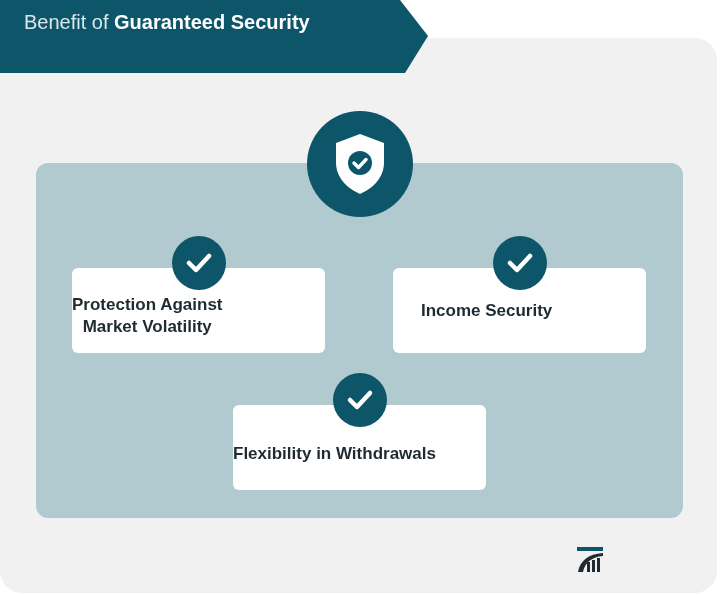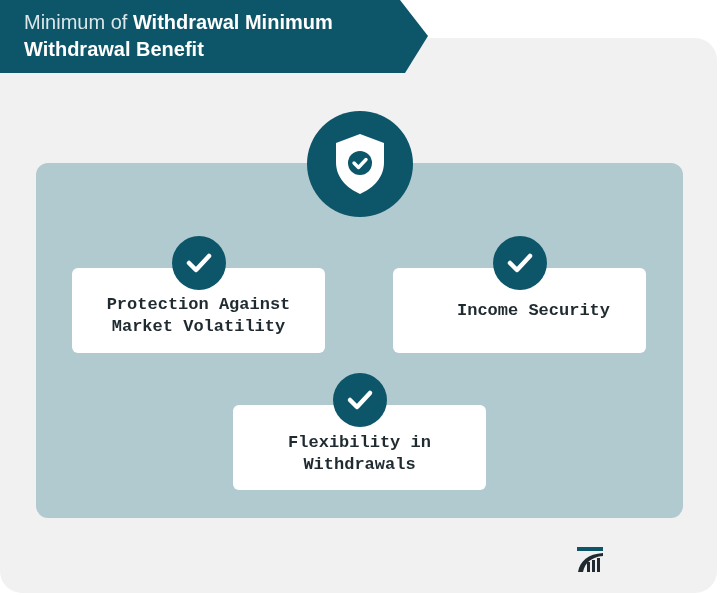--- a/index.html
+++ b/index.html
@@ -27,43 +27,42 @@
       position:absolute; left:36px; top:163px; width:647px; height:355px;
       background:#b1cad0; border-radius:12px;
     }
     .shield-circle {
       position:absolute; left:307px; top:111px; width:106px; height:106px;
       border-radius:50%; background:#0d5568;
       display:flex; align-items:center; justify-content:center;
     }
     .card {
       position:absolute; background:#ffffff; border-radius:6px;
-      display:flex; align-items:center; justify-content:center;
-      text-align:center; color:#1f2b30; font-weight:700; font-size:17px; line-height:22px;font-family:Liberation Mono, monospace;
+      display:flex; align-items:center; 
+      text-align:center; color:#1f2b30; font-weight:700; font-size:17px; line-height:22px;
     }
     .check {
       position:absolute; width:54px; height:54px; border-radius:50%;
       background:#0d5568; display:flex; align-items:center; justify-content:center;
     }
     .logo {
       position:absolute; left:576px; top:545px; display:flex; align-items:center;
     }
     .logo-text { margin-left:4px; line-height:1; }
     .logo-main { color:#0d5568; font-weight:700; font-size:17px; letter-spacing:0.3px; }
     .logo-sub { color:#6f8f97; font-size:6.5px; letter-spacing:2.6px; margin-top:1px; }
   </style>
 </head>
 <body>
 
 <div class="outer-card"></div>
 
 <div class="title-banner">
   <div class="title-text">
-    <span class="light">Minimum of </span><span class="bold">Withdrawal Minimum</span><br>
-    <span class="bold">Withdrawal Benefit</span>
+    <span class="light">Benefit of </span><span class="bold">Guaranteed Security</span><br>
   </div>
 </div>
 
 <div class="panel"></div>
 
 <div class="shield-circle">
   <svg width="56" height="64" viewBox="0 0 56 64">
     <path d="M28 2 L52 11 L52 30 C52 46 41 56 28 62 C15 56 4 46 4 30 L4 11 Z" fill="#ffffff"></path>
     <circle cx="28" cy="31" r="12" fill="#0d5568"></circle>
     <path d="M22 31 L26.5 35.5 L34 27.5" stroke="#ffffff" stroke-width="3.4" fill="none" stroke-linecap="round" stroke-linejoin="round"></path>

